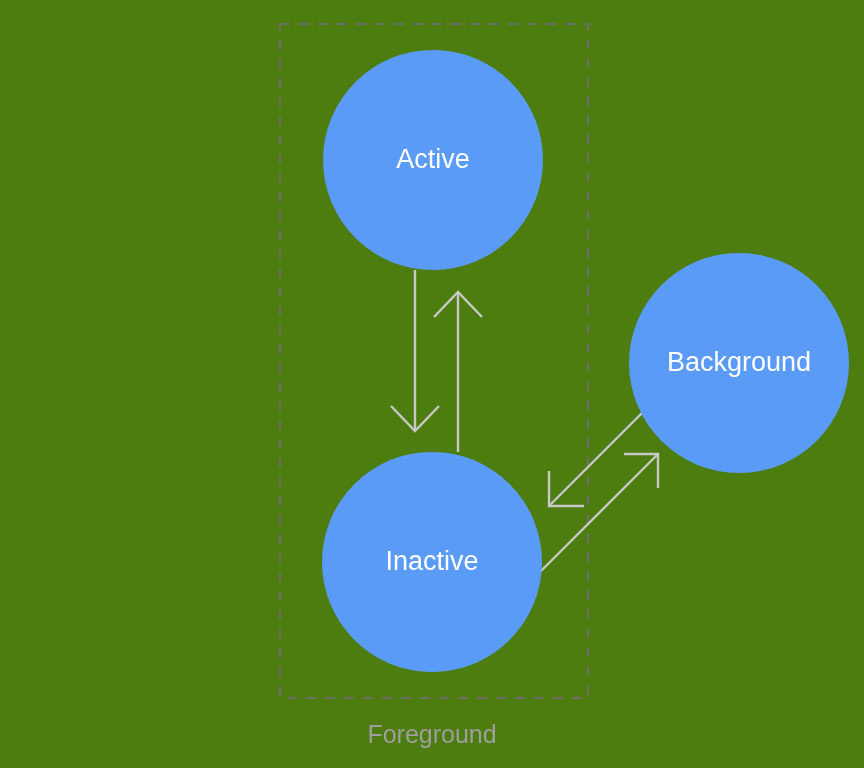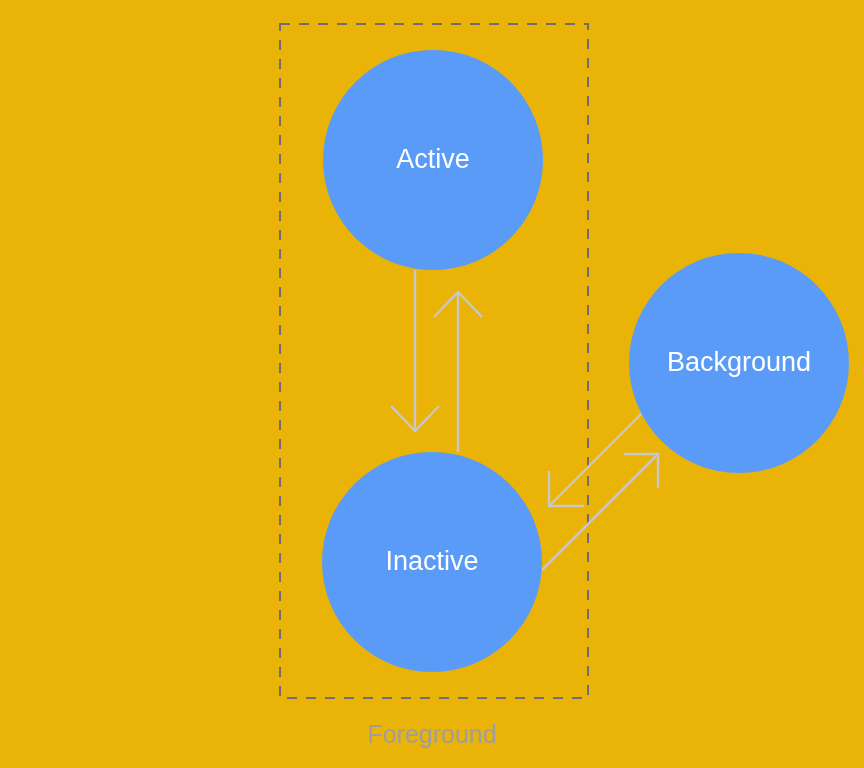--- a/index.html
+++ b/index.html
@@ -11,21 +11,21 @@
   body {
     width: 864px;
     height: 768px;
     overflow: hidden;
     font-family: "Liberation Sans", sans-serif;
   }
   #stage {
     position: relative;
     width: 864px;
     height: 768px;
-    background: #eab308;
+    background: #4d7c0f;
   }
   #diagram-svg {
     position: absolute;
     top: 0;
     left: 0;
     width: 864px;
     height: 768px;
     display: block;
   }
   .node-label {

